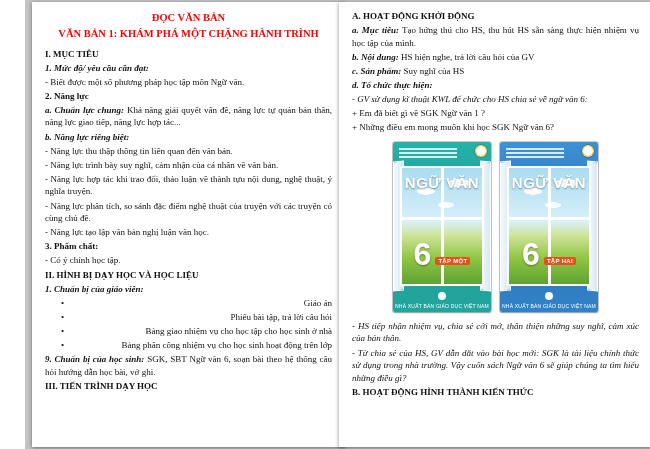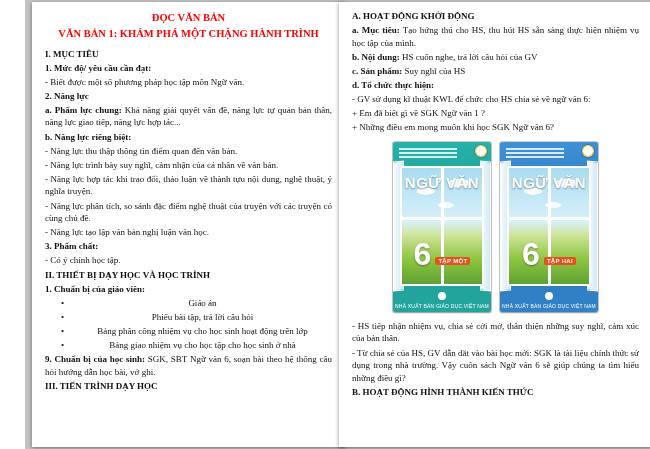--- a/index.html
+++ b/index.html
@@ -14,23 +14,23 @@
     padding:8px 13px 6px 13px; box-sizing:border-box;
   }
   .page-left{ left:7px; }
   .page-right{ left:314px; }
 
   .doc-title{ text-align:center; color:#ff0000; font-weight:bold; font-size:10.5px; line-height:1.5; margin-bottom:6px; }
 
   .flow{ font-size:9px; line-height:1.4; }
   .flow .para{ margin:0 0 1.5px; text-align:justify; }
   .para.b{ font-weight:bold; }
-  .para.i{ }
-  .para .lead{ font-weight:bold; }
-  .para.bullet{ padding-left:28px; position:relative; text-align:center; }
+  .para.i{ font-style:italic; }
+  .para .lead{ font-weight:bold; font-style:italic; }
+  .para.bullet{ padding-left:28px; position:relative; text-align:right; }
   .para.bullet::before{ content:"•"; position:absolute; left:16px; }
 
   
   .books{ display:flex; justify-content:center; gap:9px; margin:8px 0 8px; }
   .book{
     position:relative; width:98px; height:170px; border-radius:2px; overflow:hidden;
     color:#fff; font-family:"Liberation Sans", sans-serif;
     box-shadow:0 0 0 1px rgba(0,0,0,.18), 0 1px 2px rgba(0,0,0,.3);
   }
   .book-teal{ background:linear-gradient(180deg,#26b2a9 0%,#1d9d96 40%,#23a59e 100%); }
@@ -77,45 +77,45 @@
   <div class="page page-left">
     <div class="doc-title">
       <div>ĐỌC VĂN BẢN</div>
       <div>VĂN BẢN 1: KHÁM PHÁ MỘT CHẶNG HÀNH TRÌNH</div>
     </div>
     <div class="flow">
         <p class="para b"><span>I. MỤC TIÊU</span></p>
         <p class="para "><span class="lead">1. Mức độ/ yêu cầu cần đạt:</span></p>
         <p class="para "><span>- Biết được một số phương pháp học tập môn Ngữ văn.</span></p>
         <p class="para b"><span>2. Năng lực</span></p>
-        <p class="para "><span class="lead">a. Phẩm lực chung:</span><span> Khả năng giải quyết vấn đề, năng lực tự quản bản thân, năng lực giao tiếp, năng lực hợp tác...</span></p>
+        <p class="para "><span class="lead">a. Chuẩn lực chung:</span><span> Khả năng giải quyết vấn đề, năng lực tự quản bản thân, năng lực giao tiếp, năng lực hợp tác...</span></p>
         <p class="para "><span class="lead">b. Năng lực riêng biệt:</span></p>
-        <p class="para "><span>- Năng lực thu thập thông tin điểm quan đến văn bản.</span></p>
+        <p class="para "><span>- Năng lực thu thập thông tin liên quan đến văn bản.</span></p>
         <p class="para "><span>- Năng lực trình bày suy nghĩ, cảm nhận của cá nhân về văn bản.</span></p>
         <p class="para "><span>- Năng lực hợp tác khi trao đổi, thảo luận về thành tựu nội dung, nghệ thuật, ý nghĩa truyện.</span></p>
         <p class="para "><span>- Năng lực phân tích, so sánh đặc điểm nghệ thuật của truyện với các truyện có cùng chủ đề.</span></p>
         <p class="para "><span>- Năng lực tạo lập văn bản nghị luận văn học.</span></p>
         <p class="para b"><span>3. Phẩm chất:</span></p>
         <p class="para "><span>- Có ý chính học tập.</span></p>
-        <p class="para b"><span>II. THIẾT BỊ DẠY HỌC VÀ HỌC TRÌNH</span></p>
+        <p class="para b"><span>II. HÌNH BỊ DẠY HỌC VÀ HỌC LIỆU</span></p>
         <p class="para "><span class="lead">1. Chuẩn bị của giáo viên:</span></p>
         <p class="para bullet"><span>Giáo án</span></p>
         <p class="para bullet"><span>Phiếu bài tập, trả lời câu hỏi</span></p>
+        <p class="para bullet"><span>Bảng giao nhiệm vụ cho học tập cho học sinh ở nhà</span></p>
         <p class="para bullet"><span>Bảng phân công nhiệm vụ cho học sinh hoạt động trên lớp</span></p>
-        <p class="para bullet"><span>Bảng giao nhiệm vụ cho học tập cho học sinh ở nhà</span></p>
         <p class="para "><span class="lead">9. Chuẩn bị của học sinh:</span><span> SGK, SBT Ngữ văn 6, soạn bài theo hệ thống câu hỏi hướng dẫn học bài, vở ghi.</span></p>
         <p class="para b"><span>III. TIẾN TRÌNH DẠY HỌC</span></p>
       </div>
   </div>
 
   <div class="page page-right">
     <div class="flow">
         <p class="para b"><span>A. HOẠT ĐỘNG KHỞI ĐỘNG</span></p>
         <p class="para "><span class="lead">a. Mục tiêu:</span><span> Tạo hứng thú cho HS, thu hút HS sẵn sàng thực hiện nhiệm vụ học tập của mình.</span></p>
-        <p class="para "><span class="lead">b. Nội dung:</span><span> HS cuốn nghe, trả lời câu hỏi của GV</span></p>
+        <p class="para "><span class="lead">b. Nội dung:</span><span> HS hiện nghe, trả lời câu hỏi của GV</span></p>
         <p class="para "><span class="lead">c. Sản phẩm:</span><span> Suy nghĩ của HS</span></p>
         <p class="para "><span class="lead">d. Tổ chức thực hiện:</span></p>
         <p class="para i"><span>- GV sử dụng kĩ thuật KWL để chức cho HS chia sẻ về ngữ văn 6:</span></p>
         <p class="para "><span>+ Em đã biết gì về SGK Ngữ văn 1 ?</span></p>
         <p class="para "><span>+ Những điều em mong muốn khi học SGK Ngữ văn 6?</span></p>
       </div>
 
     <div class="books">
 
       <div class="book book-teal">

